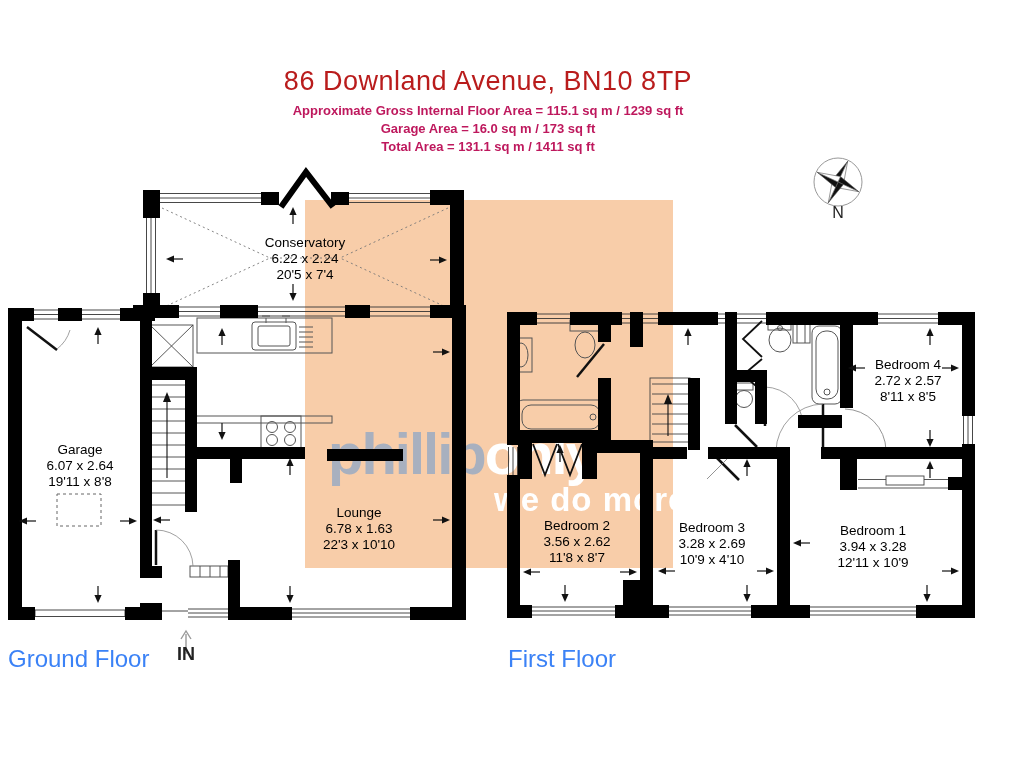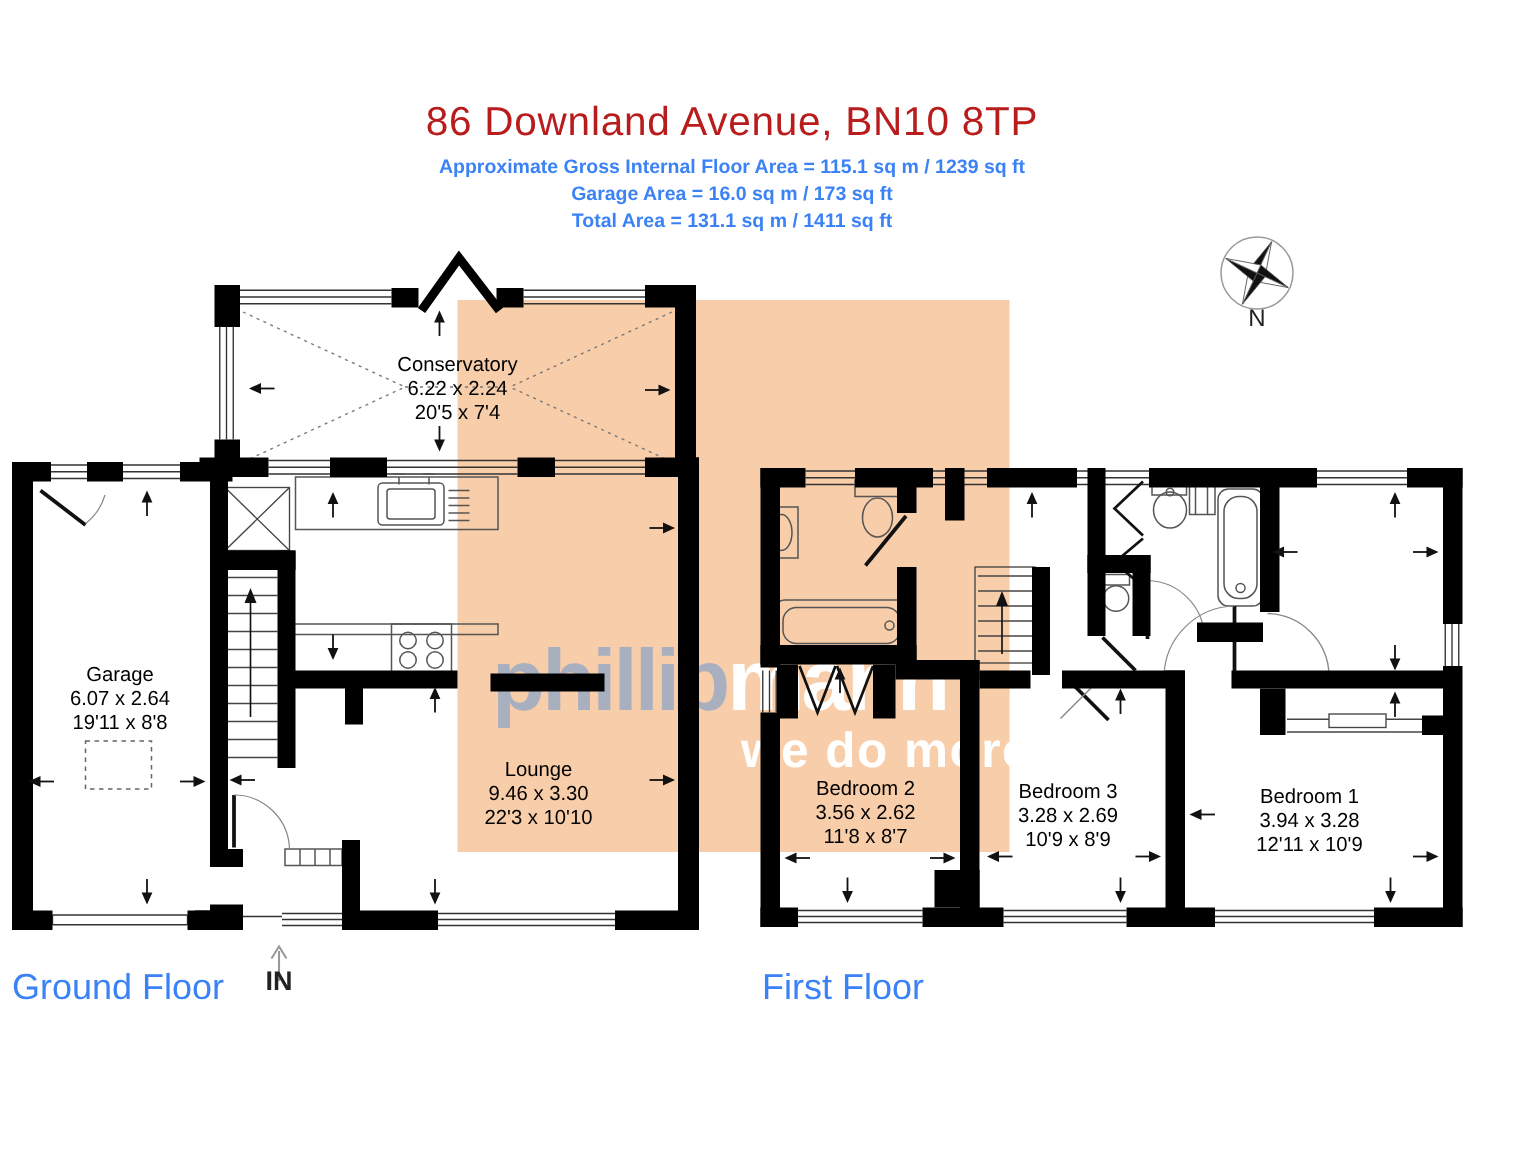--- a/index.html
+++ b/index.html
@@ -1,40 +1,40 @@
 <!DOCTYPE html>
 <html><head>
 <meta charset="utf-8">
 <style>
   html,body{margin:0;padding:0;background:#ffffff;}
   #page{position:relative;width:1024px;height:768px;background:#ffffff;overflow:hidden;
         font-family:"Liberation Sans", sans-serif;color:#111;}
   .abs{position:absolute;}
   .ctr{transform:translateX(-50%);text-align:center;white-space:nowrap;}
   #title{left:488px;top:66px;font-size:27px;color:#b91c1c;letter-spacing:0.5px;}
-  .hdr-line{left:488px;font-size:13px;font-weight:bold;color:#3b82f6;}
+  .hdr-line{left:488px;font-size:13px;font-weight:bold;color:#be185d;}
   #hdr1{top:103px;} #hdr2{top:121px;} #hdr3{top:139px;}
   .room-label{font-size:13.5px;line-height:16px;color:#000000;}
   .floor-label{font-size:24px;color:#3b82f6;}
   #gf-label{left:8px;top:645px;} #ff-label{left:508px;top:645px;}
   #in-label{left:186px;top:644px;font-size:18px;font-weight:bold;color:#222;}
   #footer{left:483px;top:680px;font-size:13.5px;color:#161616;}
   #wm-rect{left:305px;top:200px;width:368px;height:368px;}
   #wm-brand{left:328px;top:424px;font-size:58px;font-weight:bold;letter-spacing:-2px;line-height:60px;white-space:nowrap;}
   #wm-tagline{left:494px;top:482px;font-size:33px;font-weight:bold;letter-spacing:1px;line-height:36px;white-space:nowrap;}
   #n-label{left:838px;top:204px;font-size:16px;color:#222;}
   svg{position:absolute;left:0;top:0;}
 </style>
 </head>
 <body>
 
 <div id="page">
 
   <div id="wm-rect" class="abs" style="background:#f8cda9;"></div>
-  <div id="wm-brand" class="abs"><span style="color:#a8b0bf;">phillip</span><span style="color:#ffffff;">mann</span></div>
+  <div id="wm-brand" class="abs"><span style="color:#a8b0bf;">phillip</span><span style="color:#ffffff;">only</span></div>
   <div id="wm-tagline" class="abs" style="color:#ffffff;">we do more</div>
 
   <svg width="1024" height="768" viewBox="0 0 1024 768">
     <defs>
       <g id="arr">
         <line x1="0" y1="16" x2="0" y2="6" stroke="#111" stroke-width="1.2"></line>
         <polygon points="-3.6,7 3.6,7 0,-1" fill="#111"></polygon>
       </g>
     </defs>
 
@@ -296,33 +296,38 @@
     <div>6.22 x 2.24</div>
     <div>20'5 x 7'4</div>
   </div>
   <div class="abs ctr room-label" style="left:80px;top:442px;">
     <div>Garage</div>
     <div>6.07 x 2.64</div>
     <div>19'11 x 8'8</div>
   </div>
   <div class="abs ctr room-label" style="left:359px;top:505px;">
     <div>Lounge</div>
-    <div>9.46 x 3.30</div>
+    <div>6.78 x 1.63</div>
     <div>22'3 x 10'10</div>
   </div>
 
+  <div class="abs ctr room-label" style="left:908px;top:357px;">
+    <div>Bedroom 4</div>
+    <div>2.72 x 2.57</div>
+    <div>8'11 x 8'5</div>
+  </div>
   <div class="abs ctr room-label" style="left:577px;top:518px;">
     <div>Bedroom 2</div>
     <div>3.56 x 2.62</div>
     <div>11'8 x 8'7</div>
   </div>
   <div class="abs ctr room-label" style="left:712px;top:520px;">
     <div>Bedroom 3</div>
     <div>3.28 x 2.69</div>
-    <div>10'9 x 8'9</div>
+    <div>10'9 x 4'10</div>
   </div>
   <div class="abs ctr room-label" style="left:873px;top:523px;">
     <div>Bedroom 1</div>
     <div>3.94 x 3.28</div>
     <div>12'11 x 10'9</div>
   </div>
 
   <div id="gf-label" class="abs floor-label">Ground Floor</div>
   <div id="ff-label" class="abs floor-label">First Floor</div>
   <div id="in-label" class="abs ctr">IN</div>

